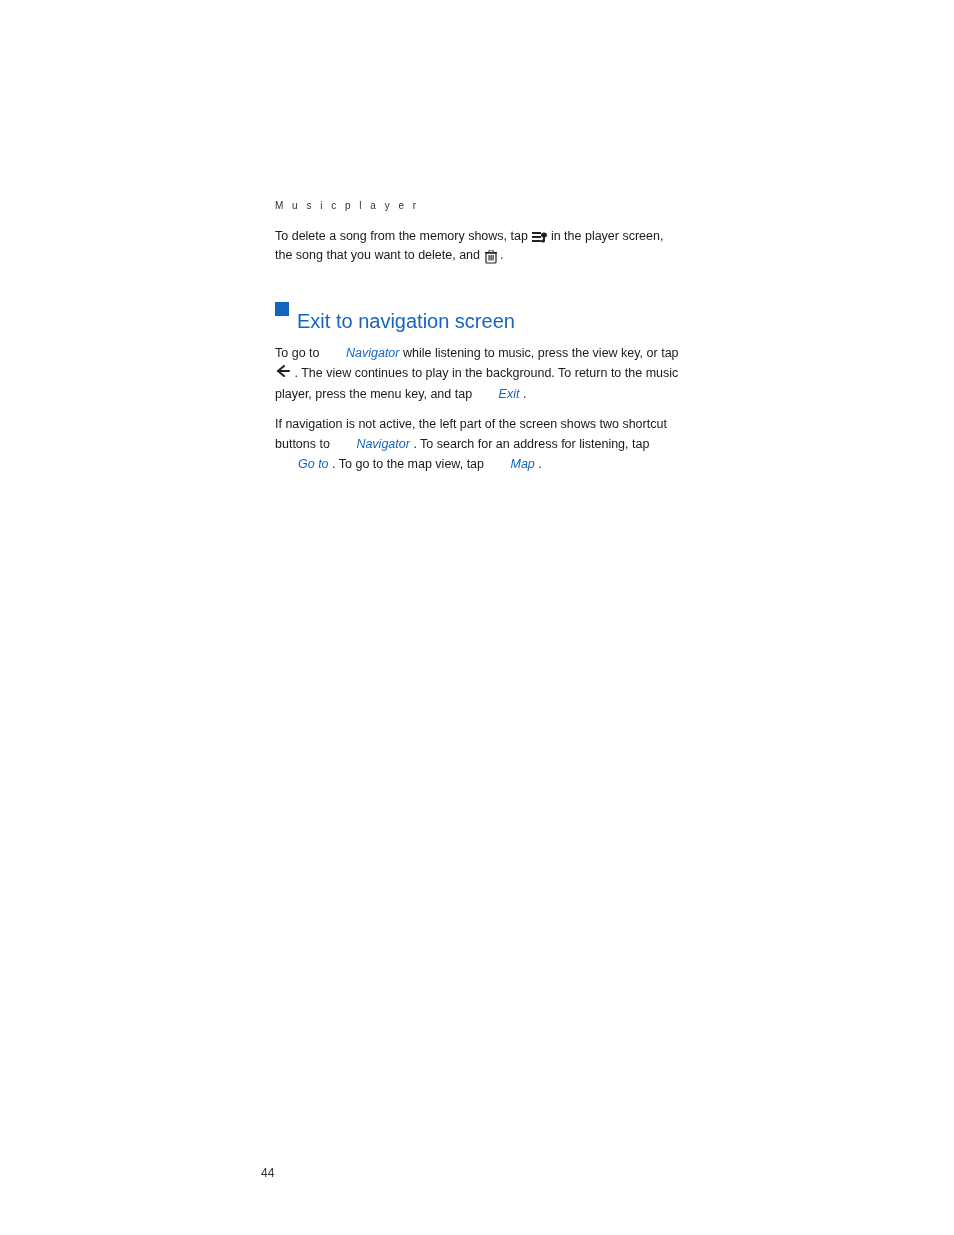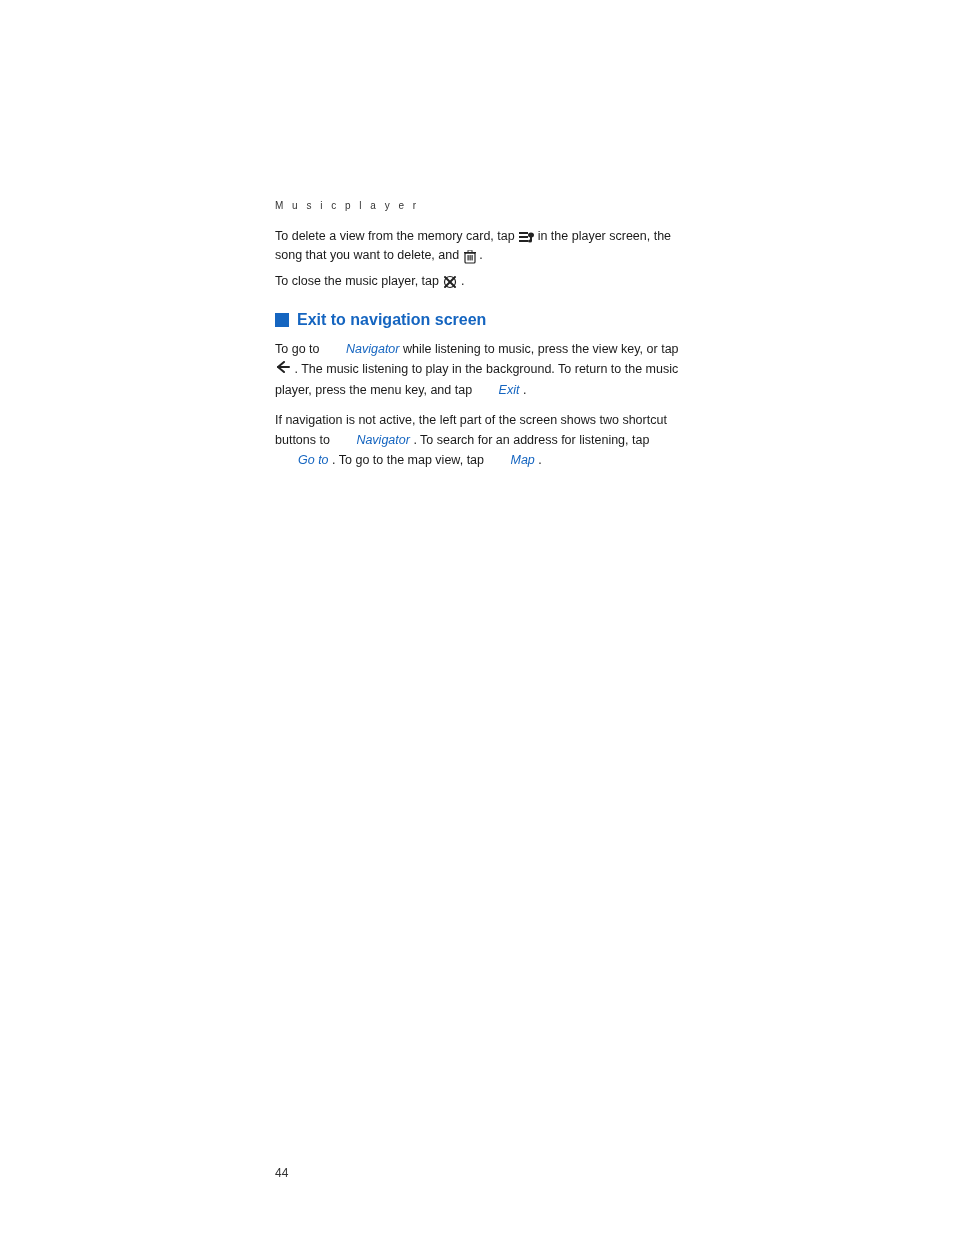--- a/index.html
+++ b/index.html
@@ -49,43 +49,44 @@
     }
 
     .heading-square {
       width: 14px;
       height: 14px;
       background-color: #1565c0;
       flex-shrink: 0;
     }
 
     .heading-text {
-      font-size: 16px;
-      font-weight: bold;
+      font-size: 20px;
+      font-weight: normal;
       color: #1565c0;
+      margin-top: 24px;
     }
 
     .body-paragraph {
       font-size: 12.5px;
       line-height: 1.6;
       color: #1a1a1a;
       margin-bottom: 10px;
     }
 
     .link-blue {
       color: #1565c0;
       font-style: italic;
       text-decoration: none;
       margin-left: 23px;
     }
 
     .page-number {
       position: absolute;
       bottom: 55px;
-      left: 275px;
+      left: 261px;
       font-size: 12px;
       color: #333;
     }
 
     
     .icon-music-manage {
       display: inline-block;
       width: 14px;
       height: 12px;
       vertical-align: middle;
@@ -118,21 +119,21 @@
     }
   </style>
 </head>
 <body>
 
 <div class="page-container">
 
   <p class="section-label">M u s i c   p l a y e r</p>
 
   <p class="body-text">
-    <span>To delete a view from the memory card, tap</span>
+    <span>To delete a song from the memory shows, tap</span>
     
     <span class="icon-music-manage">
       <svg width="16" height="13" viewBox="0 0 16 13" fill="none" xmlns="http://www.w3.org/2000/svg">
         <rect x="0" y="1" width="9" height="2" fill="#222"></rect>
         <rect x="0" y="5" width="9" height="2" fill="#222"></rect>
         <rect x="0" y="9" width="9" height="2" fill="#222"></rect>
         <ellipse cx="12" cy="4" rx="3" ry="2.5" fill="#222"></ellipse>
         <rect x="11" y="4" width="2" height="6" fill="#222"></rect>
         <ellipse cx="11" cy="10" rx="2" ry="1.5" fill="#222"></ellipse>
       </svg>
@@ -145,50 +146,38 @@
         <rect x="0" y="2" width="12" height="1.5" fill="#222"></rect>
         <rect x="4" y="0" width="4" height="2.5" rx="0.5" stroke="#222" stroke-width="1" fill="none"></rect>
         <rect x="3.5" y="5" width="1.2" height="5.5" rx="0.5" fill="#222"></rect>
         <rect x="5.5" y="5" width="1.2" height="5.5" rx="0.5" fill="#222"></rect>
         <rect x="7.5" y="5" width="1.2" height="5.5" rx="0.5" fill="#222"></rect>
       </svg>
     </span>
     <span>.</span>
   </p>
 
-  <p class="body-text">
-    <span>To close the music player, tap</span>
-    
-    <span class="icon-close">
-      <svg width="14" height="14" viewBox="0 0 14 14" fill="none" xmlns="http://www.w3.org/2000/svg">
-        <line x1="2" y1="2" x2="12" y2="12" stroke="#222" stroke-width="2" stroke-linecap="round"></line>
-        <line x1="12" y1="2" x2="2" y2="12" stroke="#222" stroke-width="2" stroke-linecap="round"></line>
-        <circle cx="7" cy="7" r="5.5" stroke="#222" stroke-width="1.2" fill="none"></circle>
-      </svg>
-    </span>
-    <span> .</span>
-  </p>
 
   <div class="section-heading">
     <div class="heading-square"></div>
     <span class="heading-text">Exit to navigation screen</span>
   </div>
 
   <p class="body-paragraph">
     <span>To go to</span>
     <a class="link-blue">Navigator</a>
     <span>while listening to music, press the view key, or tap</span>
     
     <span class="icon-back-arrow">
       <svg width="14" height="12" viewBox="0 0 14 12" fill="none" xmlns="http://www.w3.org/2000/svg">
         <path d="M8 1L2 6L8 11" stroke="#222" stroke-width="2" stroke-linecap="round" stroke-linejoin="round" fill="none"></path>
         <line x1="2" y1="6" x2="13" y2="6" stroke="#222" stroke-width="2" stroke-linecap="round"></line>
       </svg>
     </span>
-    <span>. The music listening to play in the background. To return to the music player, press the menu key, and tap</span>
+    <span>. The view continues to play in the background. To return to the music player, press the menu key, and tap</span>
     <a class="link-blue">Exit</a>
     <span>.</span>
   </p>
 
   <p class="body-paragraph">
     <span>If navigation is not active, the left part of the screen shows two shortcut buttons to</span>
     <a class="link-blue">Navigator</a>
     <span>. To search for an address for listening, tap</span>
     <a class="link-blue">Go to</a>
     <span>. To go to the map view, tap</span>

